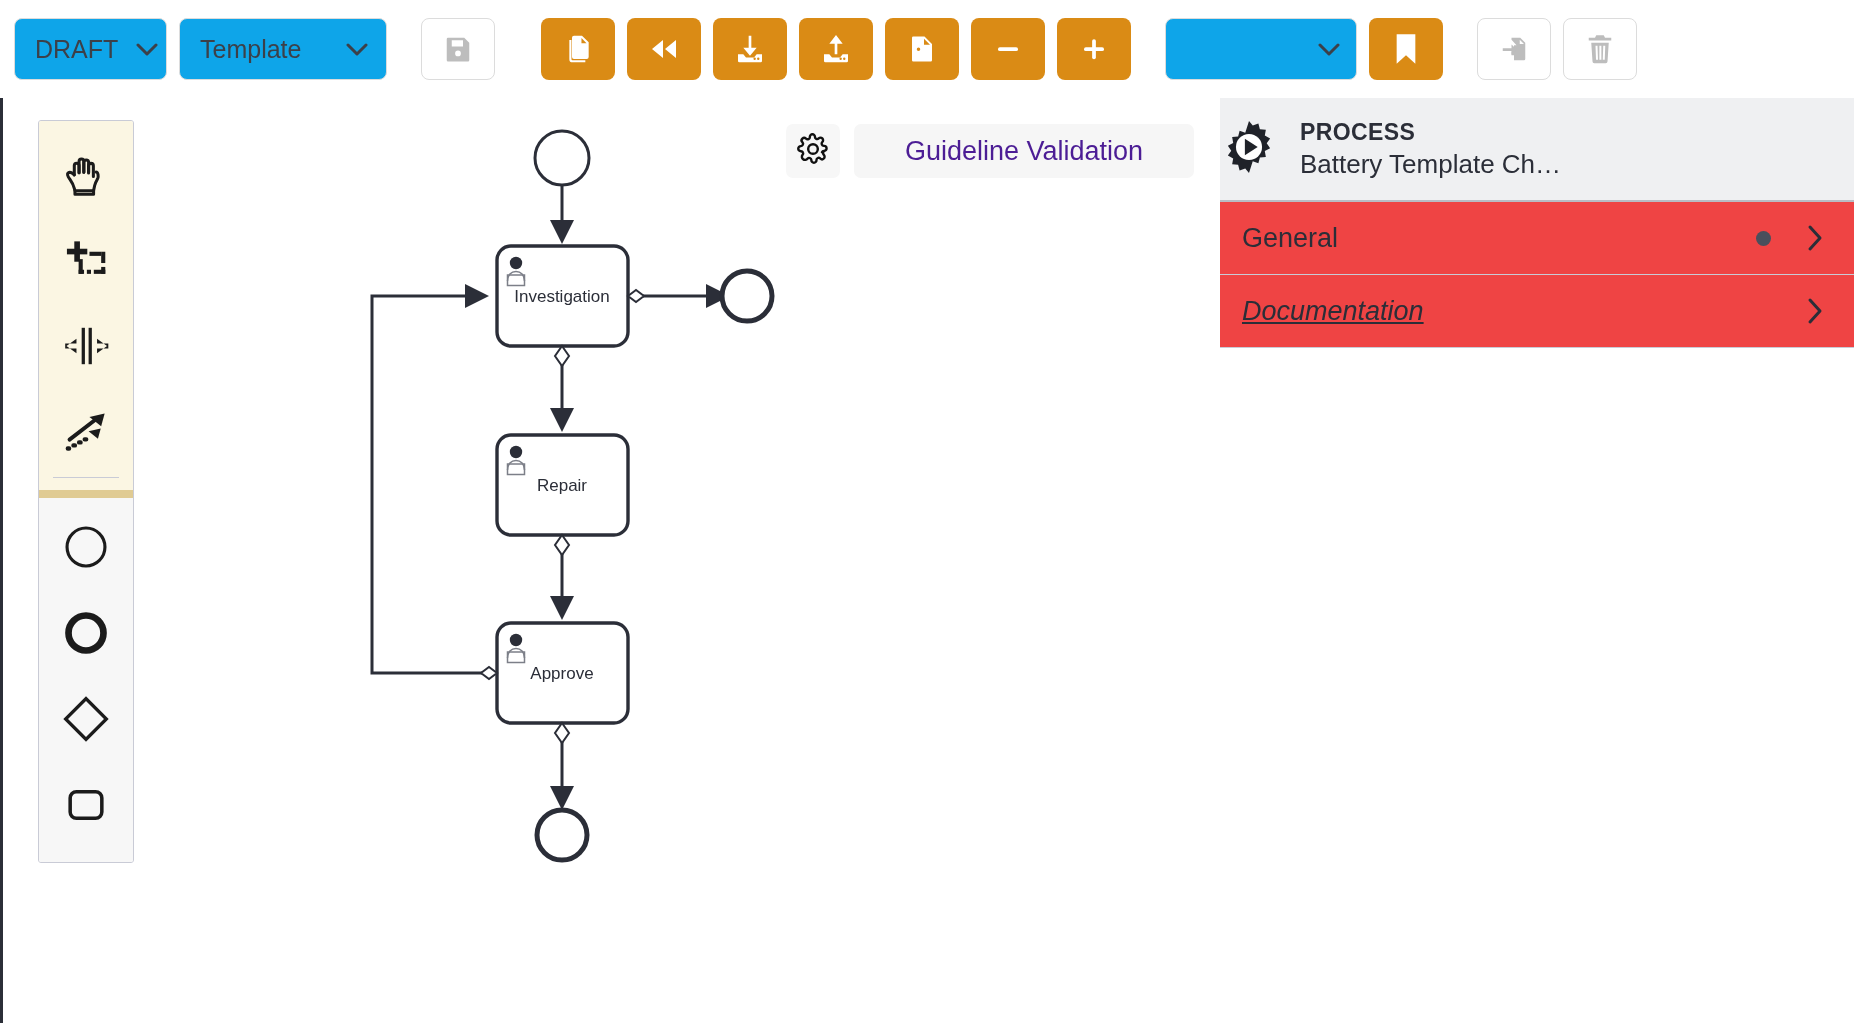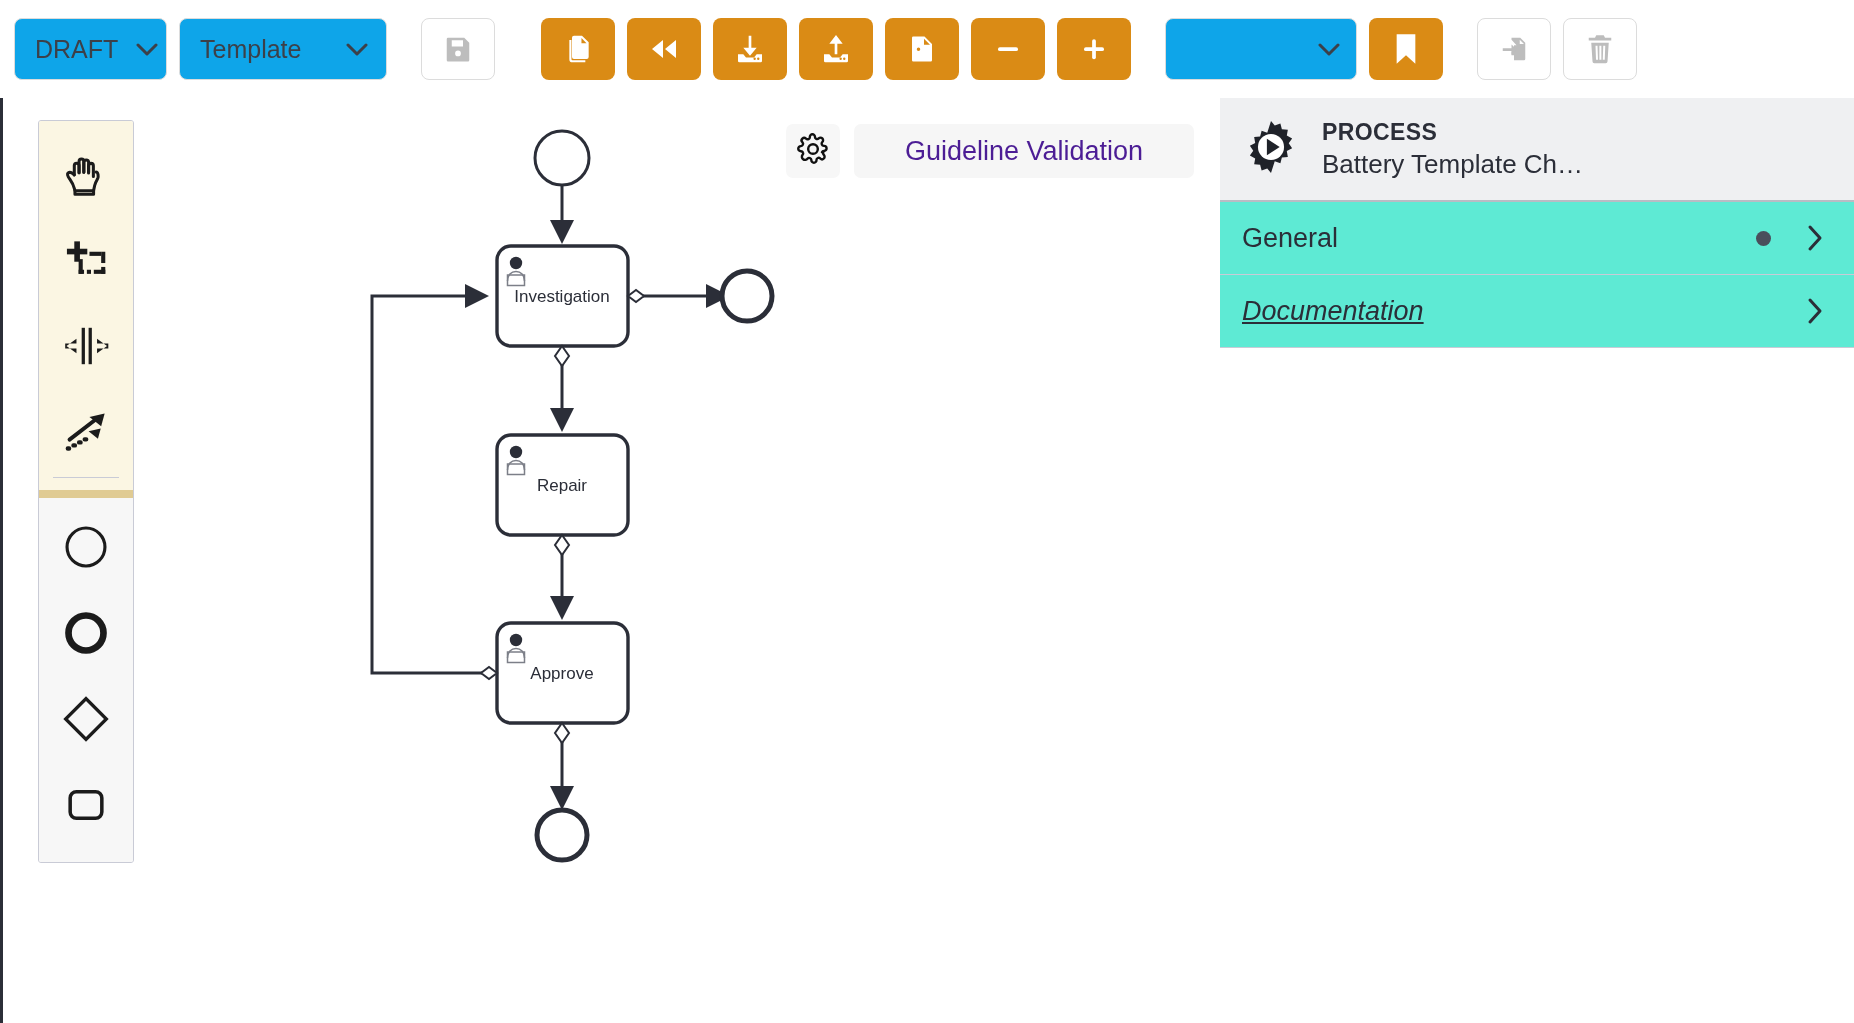--- a/index.html
+++ b/index.html
@@ -138,39 +138,39 @@
 
   
   #props {
     position: absolute; right: 0; top: 0;
     width: 634px;
   }
   #props-header {
     background: #eff0f2;
     height: 104px;
     display: flex; align-items: center;
-    padding-left: 22px; gap: 22px;
+    gap: 22px;
     border-bottom: 2px solid #b9bcc4;
   }
   #props-header .texts { display: flex; flex-direction: column; gap: 3px; }
   .props-kind {
     font-size: 23px; font-weight: bold;
     color: #2b2e38; letter-spacing: .4px;
   }
   .props-title {
     font-size: 26px; color: #2b2e38;
     white-space: nowrap; overflow: hidden;
   }
   .props-row {
     height: 73px;
     display: flex; align-items: center;
     padding: 0 30px 0 22px;
     border-bottom: 1px solid #c9cbd6;
     cursor: pointer;
-    background: #5eead4;
+    background: #ef4444;
   }
   .props-row .rlabel { font-size: 27px; color: #2b2e38; flex: 1; }
   .props-row.italic .rlabel { font-style: italic; text-decoration: underline; }
   .dot {
     width: 15px; height: 15px; border-radius: 50%;
     background: #4a4f5c; margin-right: 36px;
   }
   .dot.hidden { visibility: hidden; }
   .rchev svg { display: block; }
 </style>

